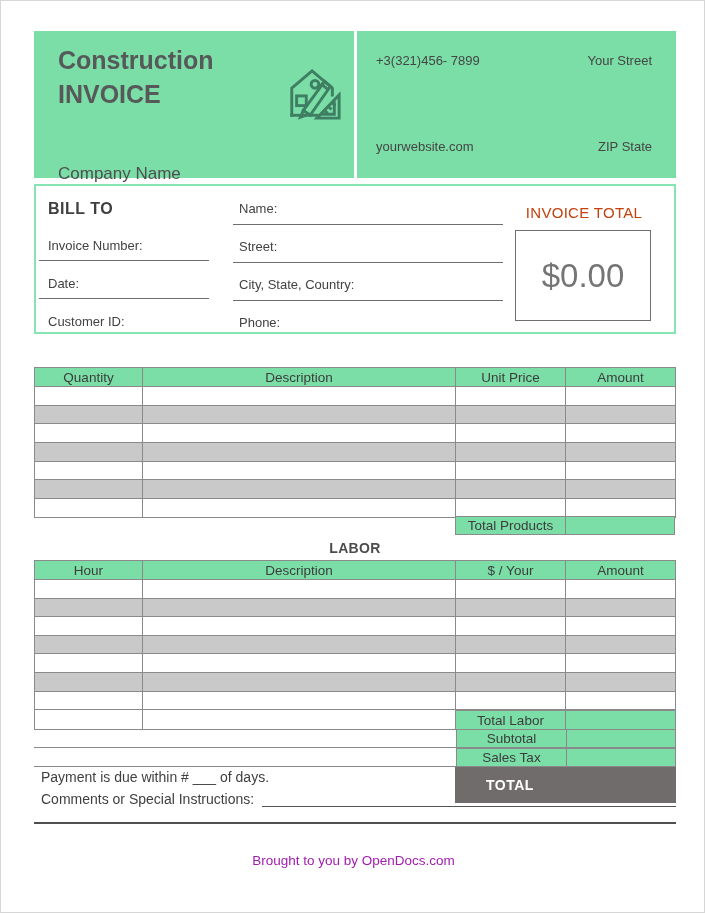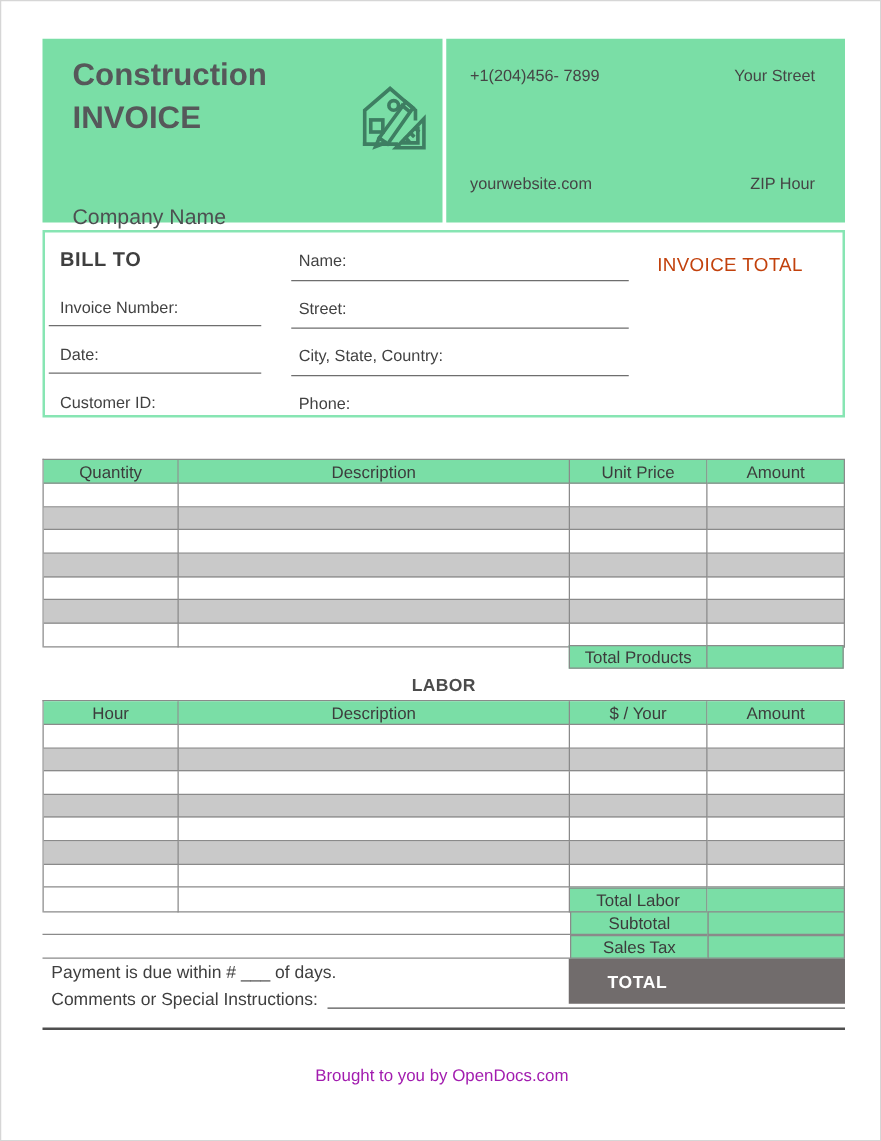--- a/index.html
+++ b/index.html
@@ -84,26 +84,26 @@
         <path d="M38 20 L44 25"></path>
         <path d="M33 55 L56 55 L56 31 Z"></path>
         <path d="M39 51 L51 51 L51 39"></path>
         <path d="M41 47 l2 2 M45 43 l2 2 M49 39 l2 2"></path>
       </svg>
     </div>
   </div>
 
   <div class="abs hdr-right">
     <div class="contact-row" style="top:22px;">
-      <span>+1(204)456- 7899</span>
+      <span>+3(321)456- 7899</span>
       <span>Your Street</span>
     </div>
     <div class="contact-row" style="top:108px;">
       <span>yourwebsite.com</span>
-      <span>ZIP Hour</span>
+      <span>ZIP State</span>
     </div>
   </div>
 
   <div class="abs billto">
     <div class="billto-title">BILL TO</div>
 
     <div class="lbl" style="left:12px;top:52px;">Invoice Number:</div>
     <div class="line" style="left:3px;top:74px;width:170px;"></div>
 
     <div class="lbl" style="left:12px;top:90px;">Date:</div>
@@ -116,20 +116,21 @@
 
     <div class="lbl" style="left:203px;top:53px;">Street:</div>
     <div class="line" style="left:197px;top:76px;width:270px;"></div>
 
     <div class="lbl" style="left:203px;top:91px;">City, State, Country:</div>
     <div class="line" style="left:197px;top:114px;width:270px;"></div>
 
     <div class="lbl" style="left:203px;top:129px;">Phone:</div>
 
     <div class="inv-total-label">INVOICE TOTAL</div>
+    <div class="inv-total-box">$0.00</div>
   </div>
 
 
   <div class="tbl" style="top:366px;">
     <div class="trow thead">
       <div class="cell c1">Quantity</div>
       <div class="cell c2">Description</div>
       <div class="cell c3">Unit Price</div>
       <div class="cell c4">Amount</div>
     </div>

